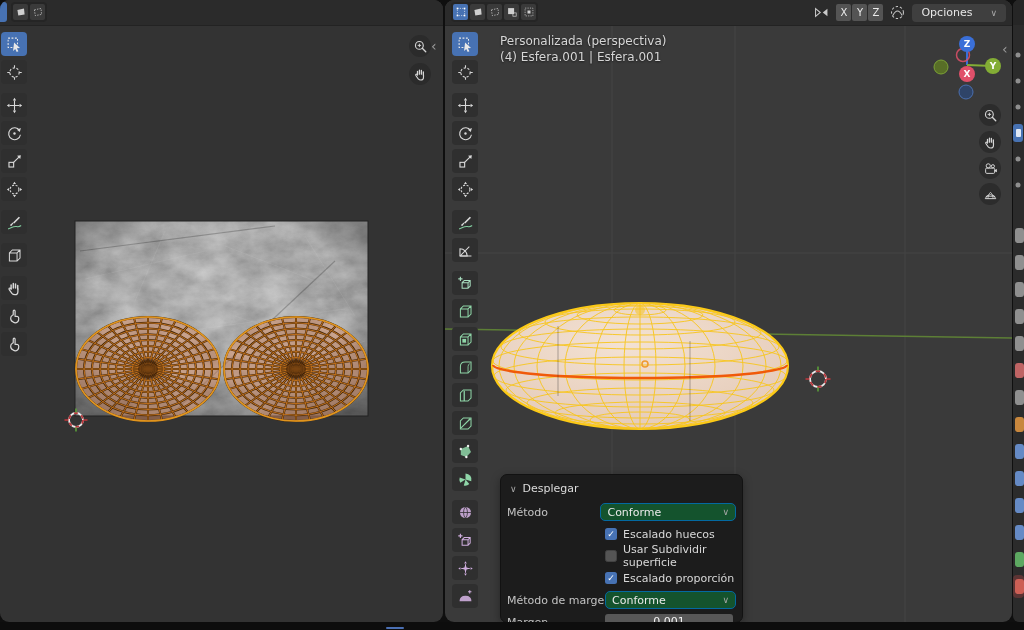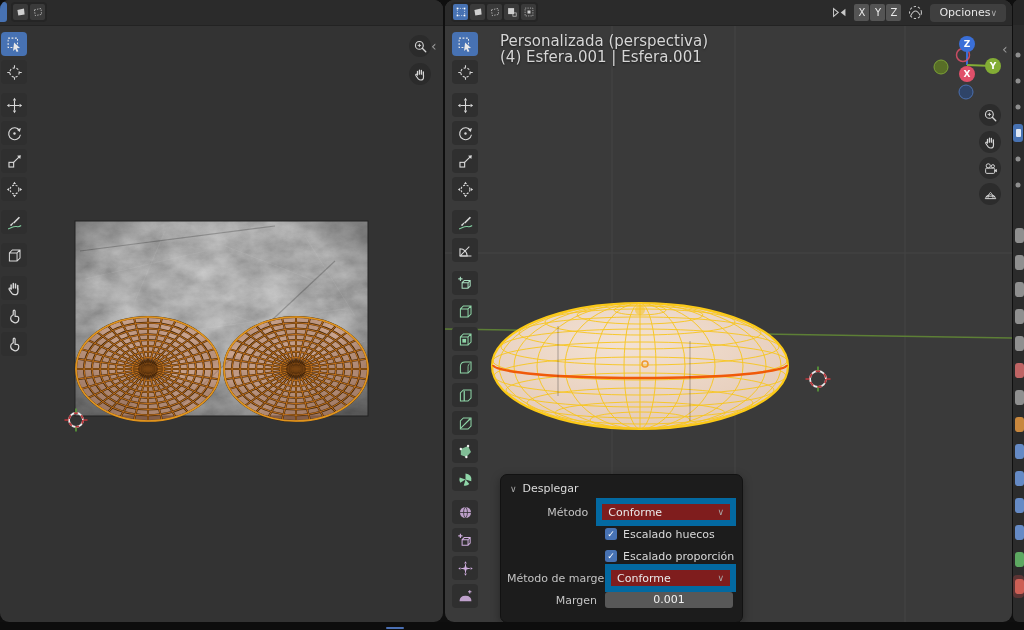--- a/index.html
+++ b/index.html
@@ -21,35 +21,35 @@
   .tool-btn{position:absolute;width:26px;height:24px;background:#2f2f2f;border-radius:4px;display:flex;align-items:center;justify-content:center}
   .tool-btn.active{background:#4772b3}
   .ic{width:17px;height:17px}
   .nav-btn{position:absolute;width:22px;height:22px;border-radius:50%;background:rgba(42,42,42,.88);display:flex;align-items:center;justify-content:center;color:#d5d5d5;z-index:6}
   .nic{width:15px;height:15px}
   .collapse{position:absolute;color:#9a9a9a;font-size:14px;line-height:14px;z-index:7}
   .hdr-right{position:absolute;right:6px;top:3px;display:flex;align-items:center;gap:6px;height:19px}
   .axis-group{display:flex;gap:1px}
   .axis-btn{width:15px;height:17px;background:#545454;border-radius:2px;color:#ececec;font-size:10px;display:flex;align-items:center;justify-content:center}
   .hicon{width:17px;height:17px;color:#c9c9c9}
-  .options-btn{height:18px;background:#3f3f3f;border-radius:4px;color:#e6e6e6;font-size:11px;display:flex;align-items:center;gap:0;padding:0 9px}
+  .options-btn{height:18px;background:#3f3f3f;border-radius:4px;color:#e6e6e6;font-size:11px;display:flex;align-items:center;gap:18px;padding:0 9px}
   .chev{color:#a8a8a8;font-size:9px}
-  .vp-overlay{position:absolute;left:55px;top:7px;color:#d6d6d6;font-size:15px;line-height:16px;
+  .vp-overlay{position:absolute;left:55px;top:7px;color:#d6d6d6;font-size:12px;line-height:16px;
     text-shadow:0 1px 2px rgba(0,0,0,.55);z-index:6;pointer-events:none}
   #uv-scene,#vp-scene{position:absolute;left:0;top:0}
   #gizmo{position:absolute;left:488px;top:8px;z-index:6}
   
   .panel{position:absolute;left:55px;top:448px;width:243px;height:149px;background:rgba(27,27,27,.97);
     border:1px solid #121212;border-radius:7px;box-sizing:border-box;padding:6px 6px;z-index:8;
     color:#d6d6d6;font-size:11px;box-shadow:0 3px 10px rgba(0,0,0,.35)}
   .ptitle{display:flex;align-items:center;gap:6px;color:#dcdcdc;margin:1px 0 7px 3px}
   .prow{display:flex;align-items:center;height:20px;margin-bottom:2px}
-  .plbl{width:90px;text-align:right;margin-right:8px;color:#c3c3c3;white-space:nowrap}
+  .plbl{width:90px;margin-right:8px;color:#c3c3c3;white-space:nowrap}
   .pw{width:128px}
-  .psel{height:16px;background:#7f1d1d;border:6px solid #0369a1;border-radius:0;display:flex;align-items:center;justify-content:space-between;padding:0 6px;color:#eaeaea}
+  .psel{height:16px;background:#14532d;border:1px solid #0369a1;border-radius:5px;display:flex;align-items:center;justify-content:space-between;padding:0 6px;color:#eaeaea}
   .pnum{height:16px;background:#585858;border-radius:3px;text-align:center;color:#f3f3f3;line-height:16px}
   .pcheck{display:flex;align-items:center;gap:6px;color:#d8d8d8;margin-left:98px}
   .cb{width:12px;height:12px;border-radius:2.5px;flex:none;display:flex;align-items:center;justify-content:center;font-size:9px;color:#fff;box-sizing:border-box}
   .cb.on{background:#4772b3}
   .cb.off{background:#545454;border:1px solid #434343}
   #props-strip{position:absolute;left:1013px;top:0;width:11px;height:622px;background:#2b2b2b;border-radius:6px 0 0 6px;overflow:hidden}
   #props-strip .hdr{position:absolute;left:0;top:0;width:11px;height:25px;background:#262626}
   #bottom-bar{position:absolute;left:0;top:622px;width:1024px;height:8px;background:#0d0d0d}
   #bottom-accent{position:absolute;left:386px;top:5px;width:18px;height:2px;border-radius:1px}
   .hidden-defs{position:absolute;width:0;height:0;overflow:hidden}
@@ -730,20 +730,26 @@
         </div>
       </div>
       <div class="prow">
         <div class="pcheck">
           <span class="cb on">✓</span>
           <span>Escalado huecos</span>
         </div>
       </div>
       <div class="prow">
         <div class="pcheck">
+          <span class="cb off"></span>
+          <span>Usar Subdividir superficie</span>
+        </div>
+      </div>
+      <div class="prow">
+        <div class="pcheck">
           <span class="cb on">✓</span>
           <span>Escalado proporción</span>
         </div>
       </div>
       <div class="prow">
         <span class="plbl">Método de margen</span>
         <div class="pw psel">
           <span>Conforme</span>
           <span class="chev">∨</span>
         </div>

